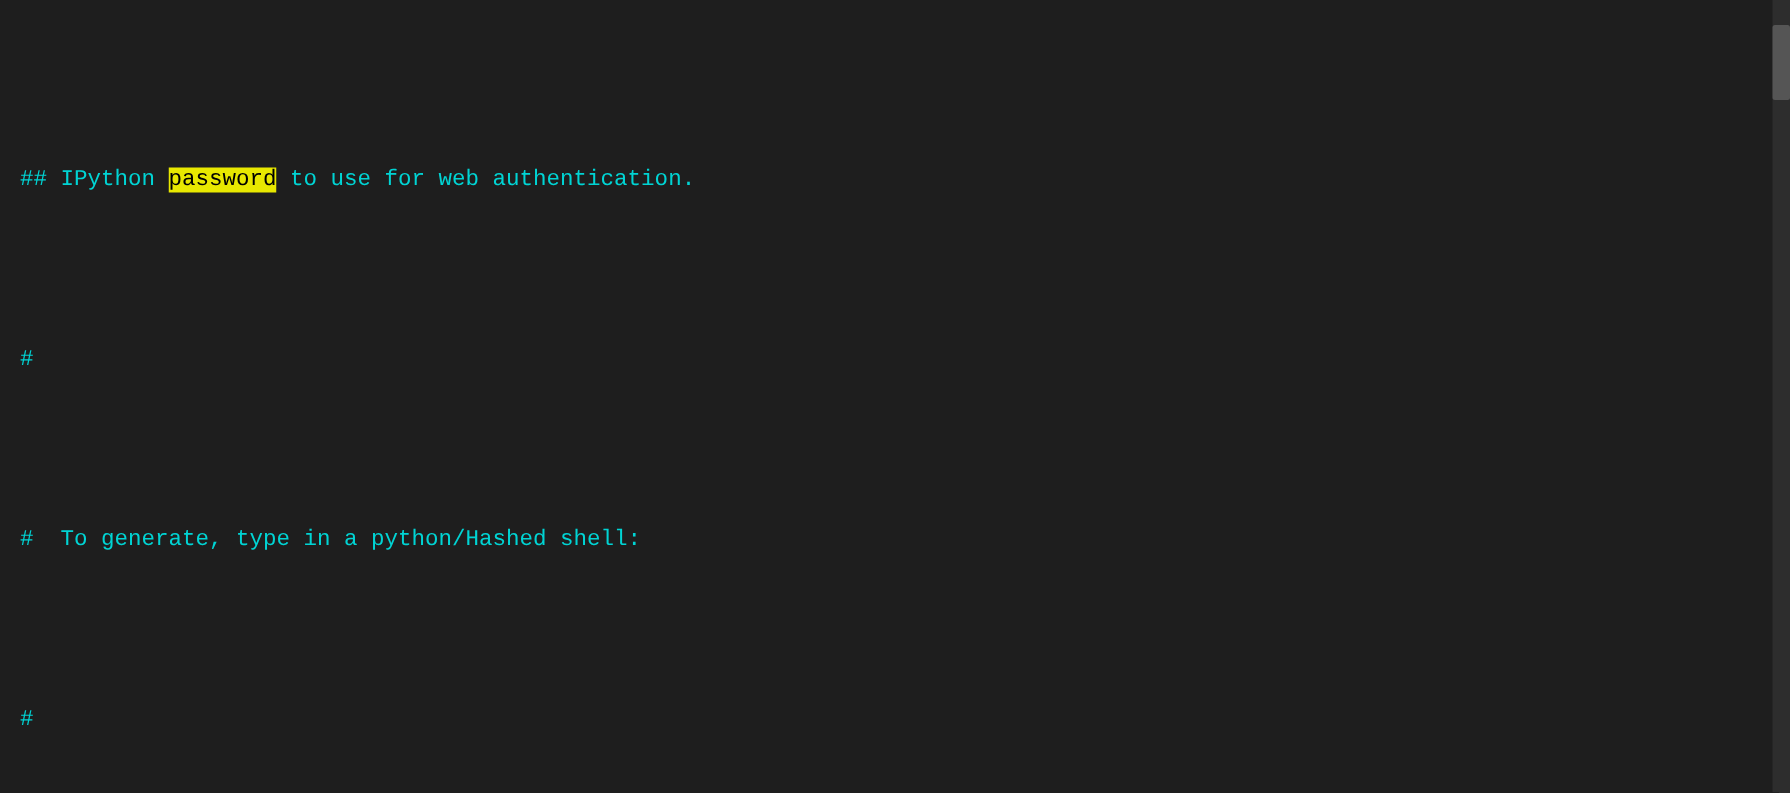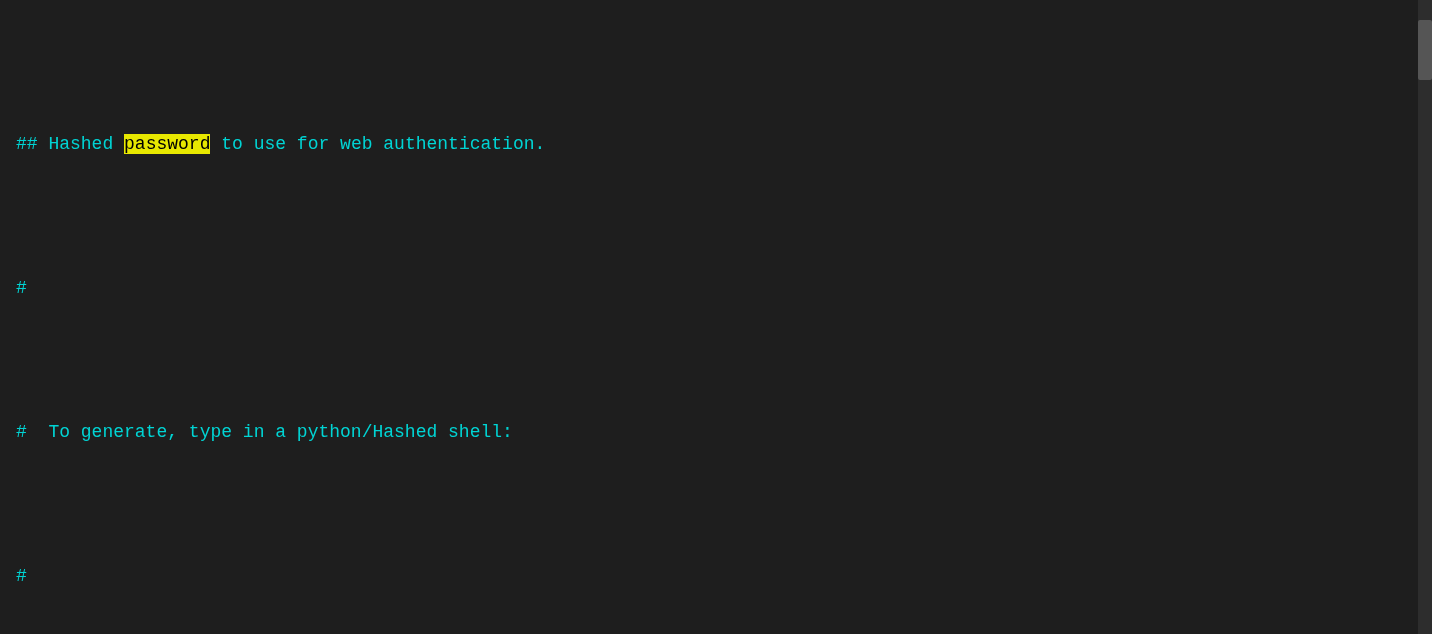--- a/index.html
+++ b/index.html
@@ -61,21 +61,21 @@
       background-color: #555555;
       border-radius: 2px;
     }
   </style>
 </head>
 <body>
 
 <div class="editor-container">
   <div class="code-area">
     
-    <div><span>## Hashed </span><span class="highlight">password</span><span> to use for web authentication.</span></div>
+    <div><span>## IPython </span><span class="highlight">password</span><span> to use for web authentication.</span></div>
     
     <div><span>#</span></div>
     
     <div><span>#  To generate, type in a python/Hashed shell:</span></div>
     
     <div><span>#</span></div>
     
     
     
     

